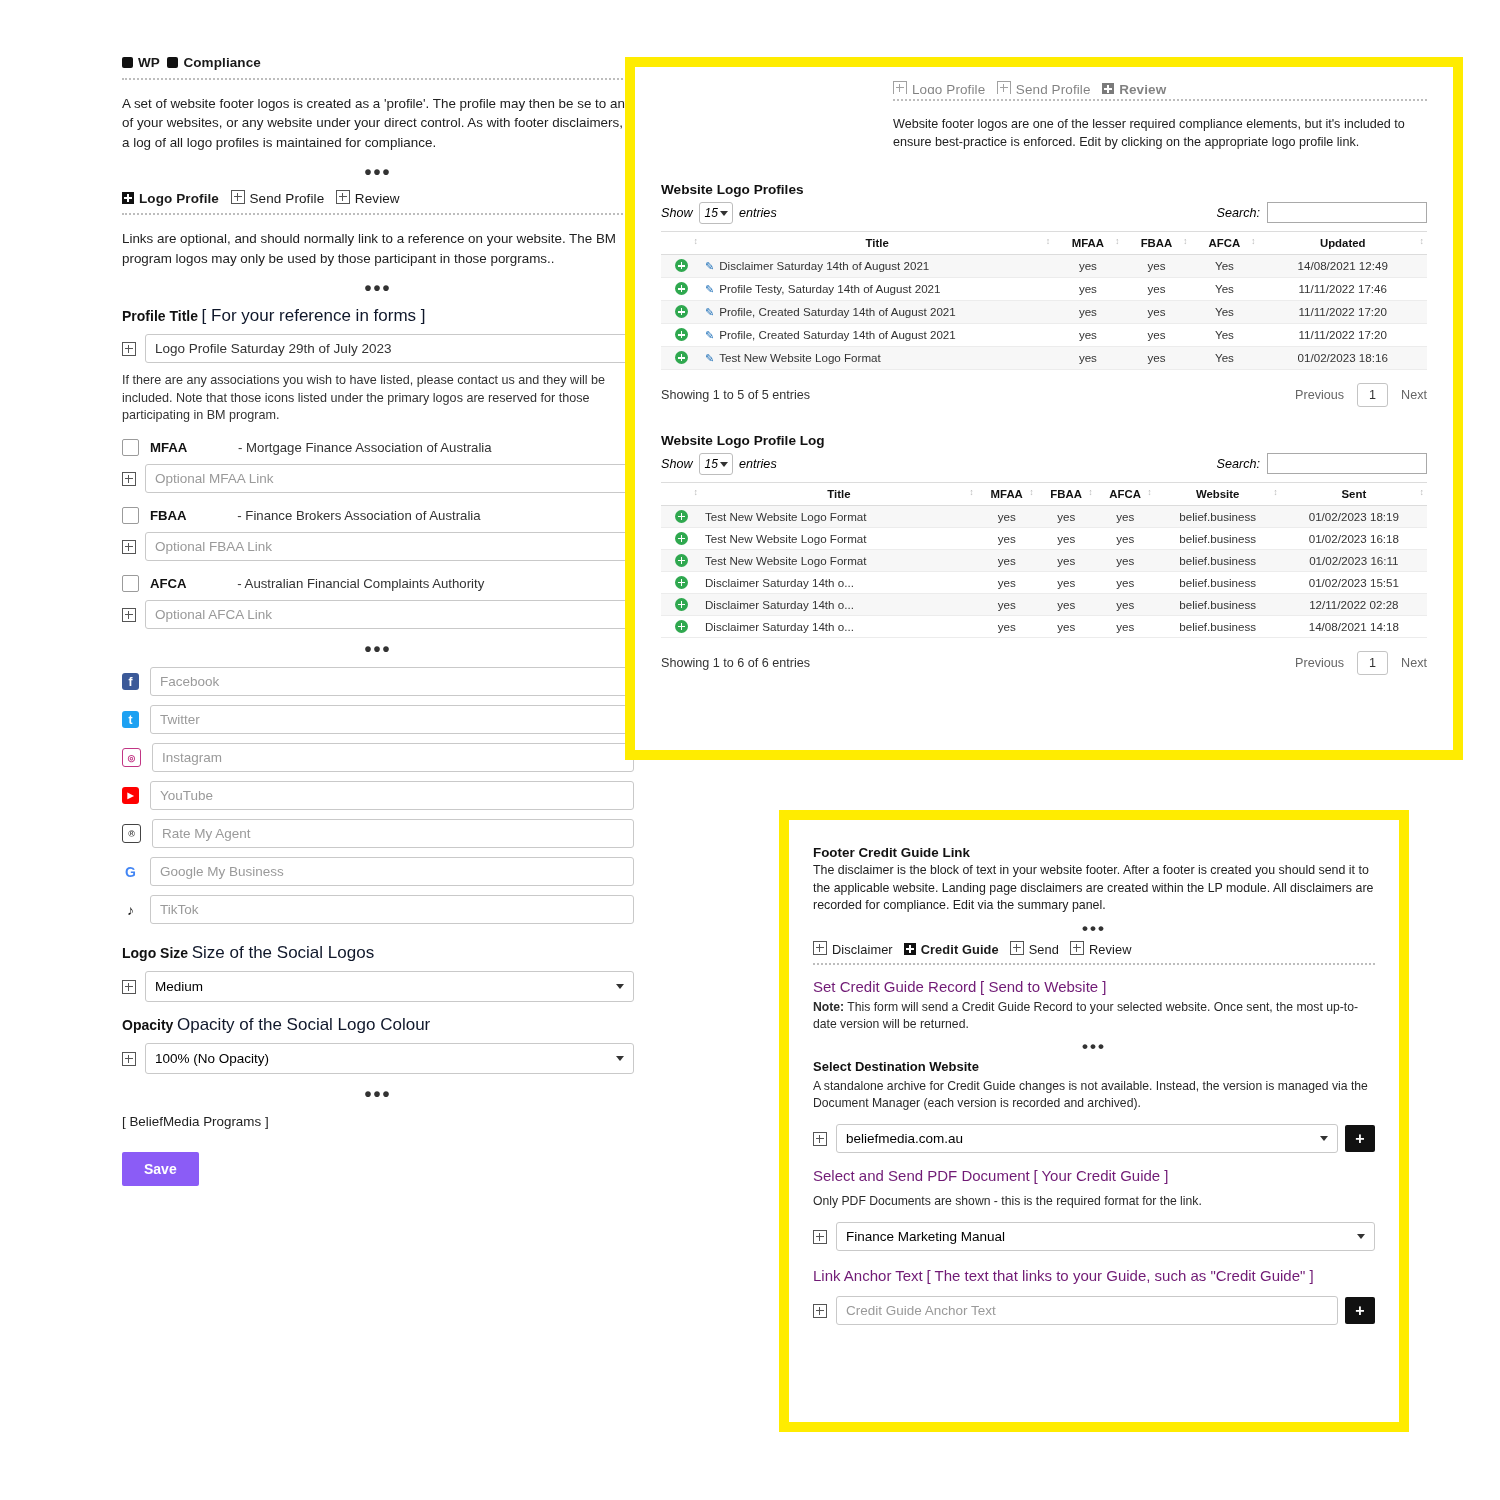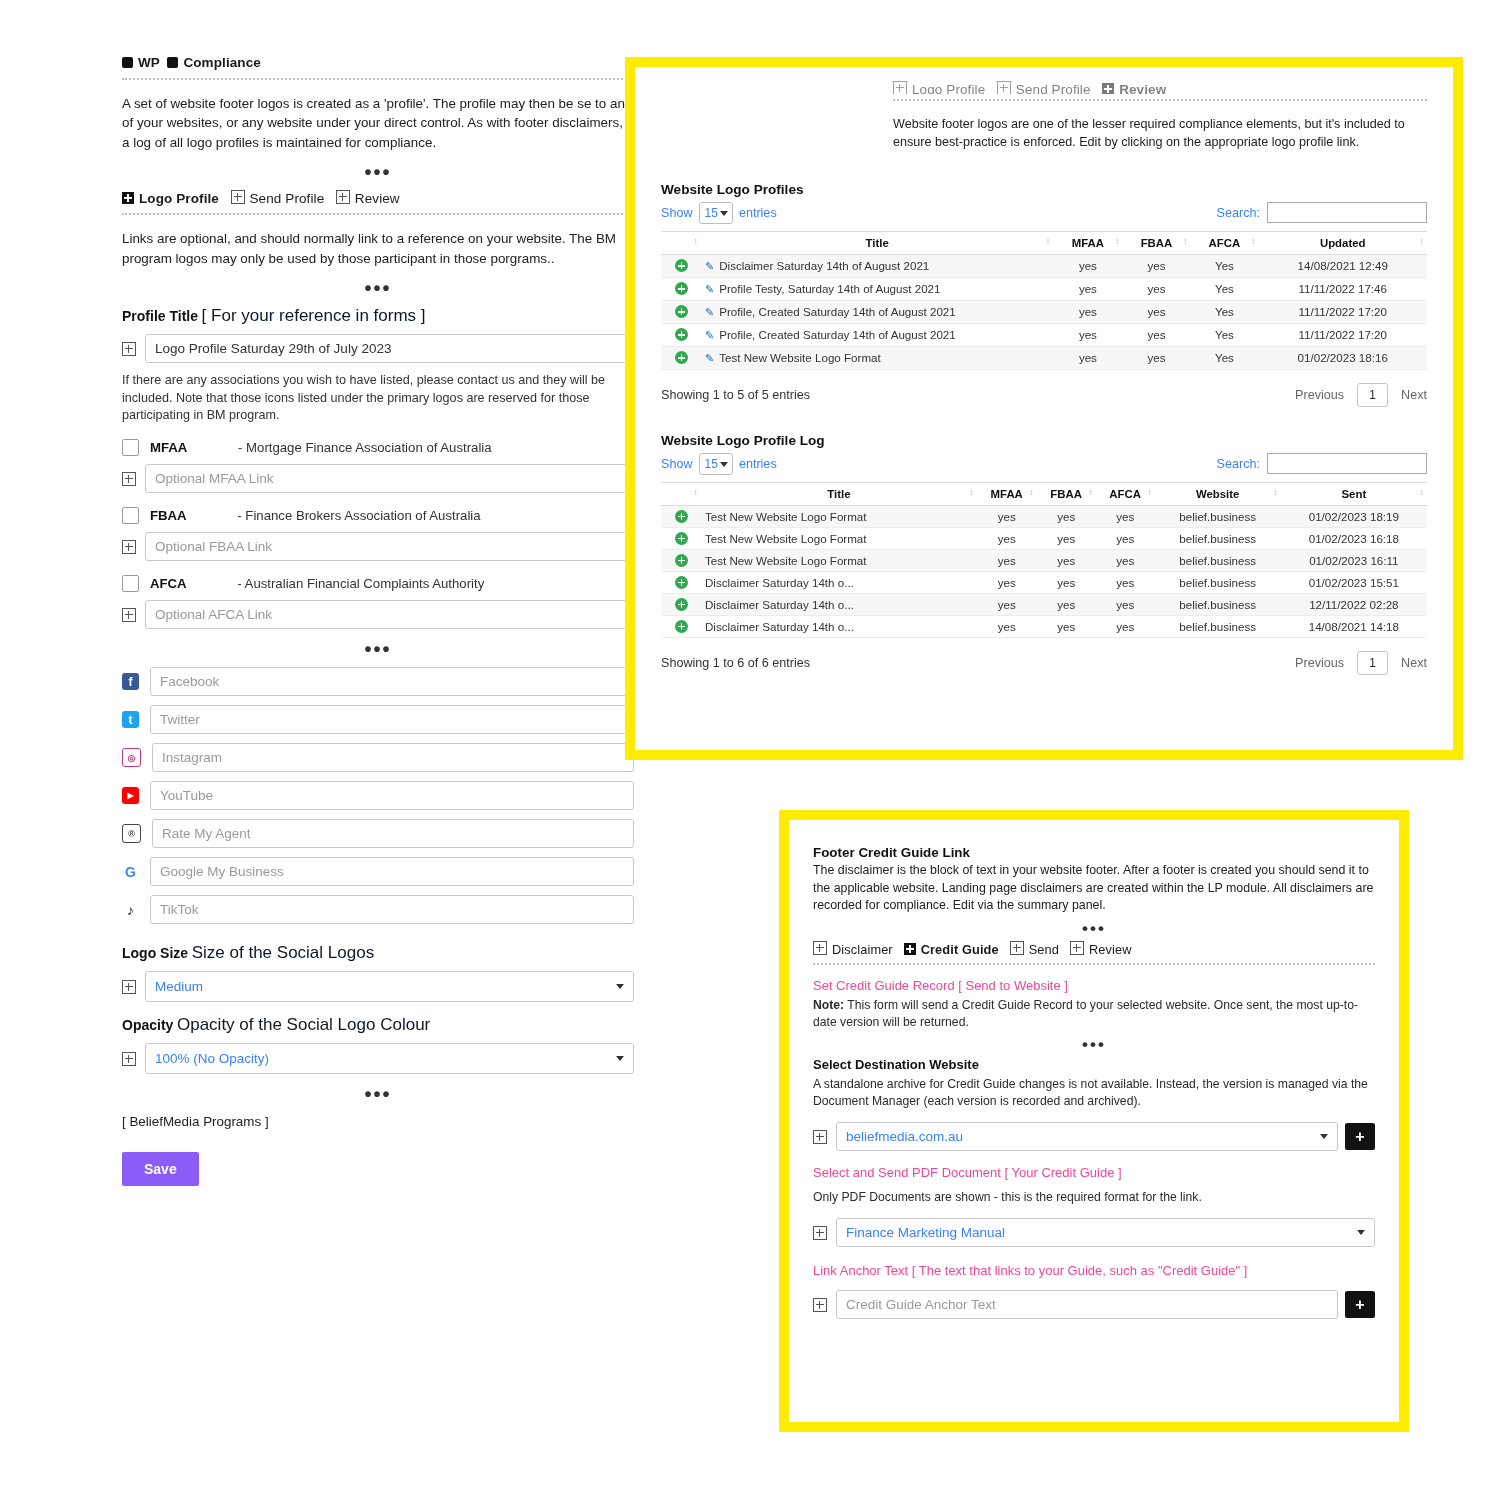--- a/index.html
+++ b/index.html
@@ -33,35 +33,35 @@
   .txt.ph{color:#9a9a9a;}
   .help{font-size:12.6px;line-height:1.4;color:#333;margin-top:9px;}
   .cbrow{display:flex;align-items:center;margin-top:14px;}
   .cb{width:15px;height:15px;border:1px solid #9b9b9b;border-radius:2px;background:#fff;margin-right:11px;flex:none;}
   .cbrow b{font-size:13.2px;color:#111;}
   .cbrow span{font-size:13.2px;color:#333;margin-left:47px;}
   .social{display:flex;align-items:center;margin-top:9px;}
   .sicon{width:17px;height:17px;margin-right:11px;flex:none;display:flex;align-items:center;justify-content:center;
          font-size:12px;font-weight:bold;color:#fff;border-radius:3px;}
   .sel{flex:1;height:29px;border:1px solid #c9c9c9;border-radius:3px;background:#fff;padding:0 9px;
-       font-size:13.5px;color:#3b82f6;display:flex;align-items:center;justify-content:space-between;}
+       font-size:13.5px;color:#000000;display:flex;align-items:center;justify-content:space-between;}
   .caret{width:0;height:0;border-left:4px solid transparent;border-right:4px solid transparent;border-top:5px solid #333;}
   .savebtn{margin-top:20px;background:#8b5cf6;color:#fff;font-weight:bold;font-size:14px;
            padding:9px 22px;display:inline-block;border-radius:2px;}
 
   
   .callout{position:absolute;background:#ffffff;border:10px solid #ffec00;box-sizing:border-box;overflow:hidden;}
   #callout1{left:625px;top:57px;width:838px;height:703px;}
   #callout2{left:779px;top:810px;width:630px;height:622px;}
   .cin{position:absolute;left:0;top:0;right:0;bottom:0;padding:14px 26px;box-sizing:border-box;}
 
   
   .dtwrap{margin-top:14px;}
   .dttitle{font-weight:bold;font-size:13.6px;color:#111;margin-bottom:5px;}
-  .dtbar{display:flex;align-items:center;justify-content:space-between;font-size:12.6px;color:#3b82f6;}
+  .dtbar{display:flex;align-items:center;justify-content:space-between;font-size:12.6px;color:#000000;font-style:italic;}
   .dtshow{display:flex;align-items:center;gap:6px;}
   .dtsel{border:1px solid #bdbdbd;border-radius:3px;height:20px;padding:0 14px 0 5px;font-size:12px;background:#fff;
          display:flex;align-items:center;position:relative;}
   .dtsel .caret{position:absolute;right:4px;top:8px;}
   .dtsearch{display:flex;align-items:center;gap:7px;}
   .dtsearch .box{width:158px;height:19px;border:1px solid #a9a9a9;background:#fff;}
   table{border-collapse:collapse;width:100%;margin-top:7px;font-size:11.6px;}
   thead th{border-top:1px solid #dcdcdc;border-bottom:1px solid #dcdcdc;padding:5px 4px;font-size:11.4px;color:#111;
            font-weight:bold;text-align:center;position:relative;}
   thead th.sorter:after{content:"\2195";position:absolute;right:3px;top:4px;color:#bbb;font-size:9px;}
@@ -76,21 +76,21 @@
   .dtfoot{display:flex;align-items:center;justify-content:space-between;margin-top:13px;font-size:12.6px;color:#333;}
   .pager{display:flex;align-items:center;gap:13px;}
   .pager .num{border:1px solid #c4c4c4;border-radius:3px;padding:4px 11px;background:#fff;}
   .pager .dim{color:#666;}
 
   
   .c2 .para{font-size:12.4px;line-height:1.42;}
   .c2 .ellipsis{margin:11px 0 9px;font-size:17px;line-height:6px;}
   .c2 .crumbs{font-size:12.8px;}
   .c2 .sechead{font-weight:bold;font-size:13px;color:#111;}
-  .c2 .sechead span{font-weight:normal;font-size:13px;color:#ec4899;}
+  .c2 .sechead span{font-weight:normal;font-size:15px;color:#701a75;}
   .c2 .note{font-size:12.2px;line-height:1.4;margin-top:4px;}
   .c2 .fieldrow{margin-top:9px;}
   .addbtn{width:30px;height:27px;background:#111;color:#fff;font-size:16px;font-weight:bold;display:flex;
           align-items:center;justify-content:center;margin-left:7px;border-radius:2px;flex:none;}
   .c2 .sel{height:27px;}
 </style>
 </head>
 <body>
 
 <div class="panel" id="left">

